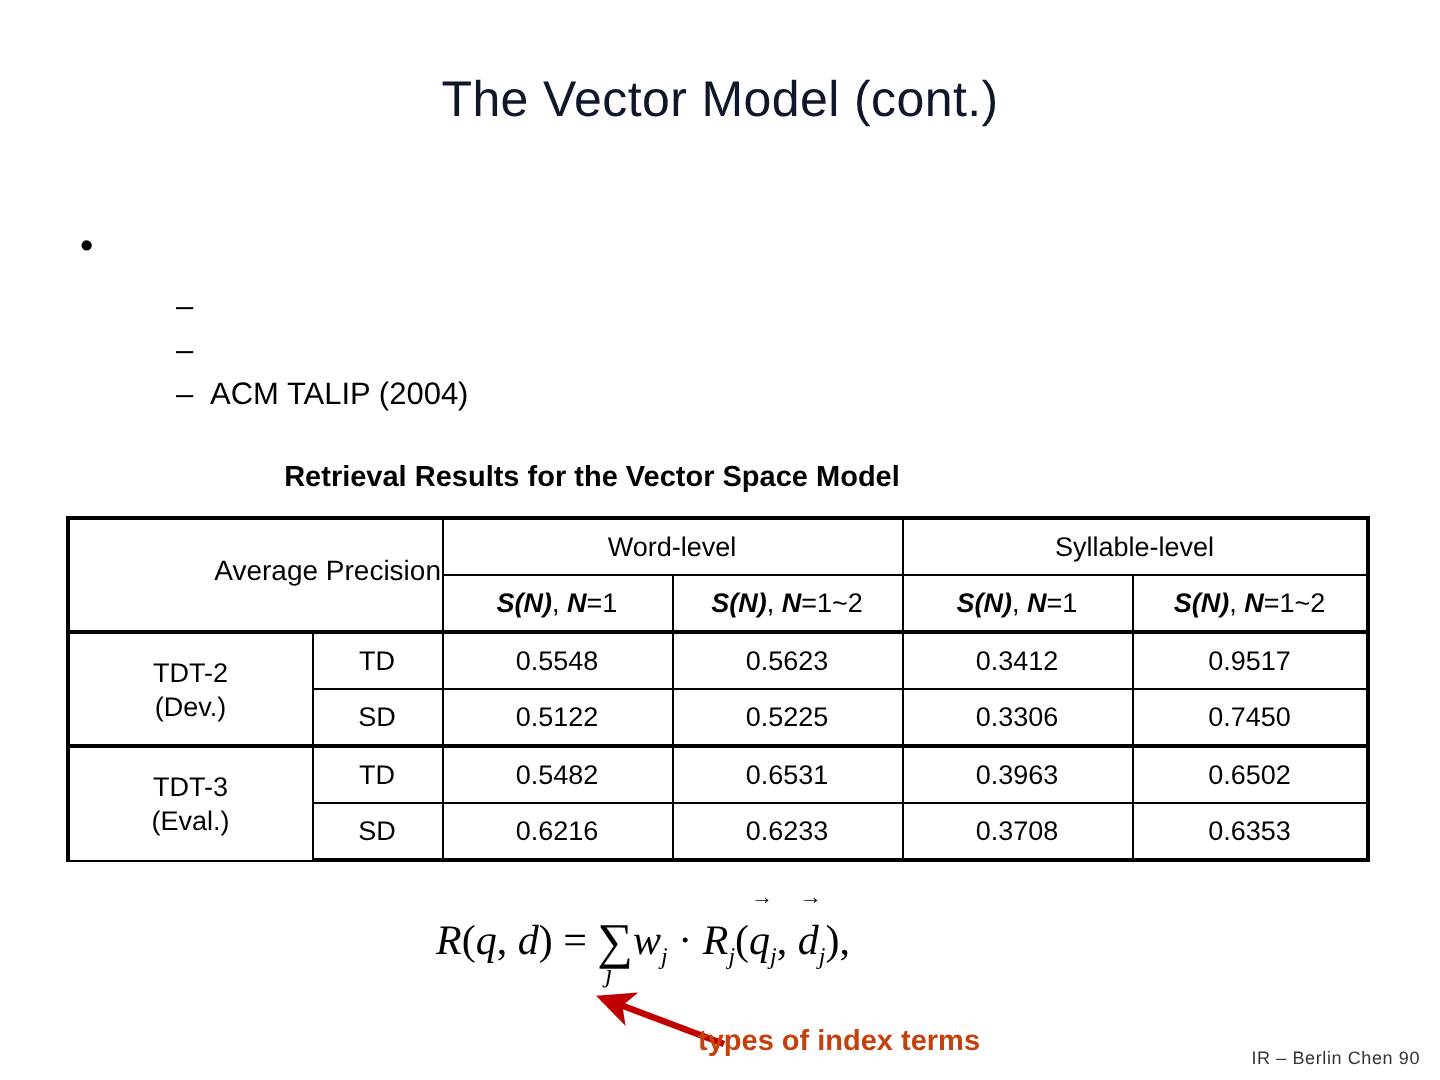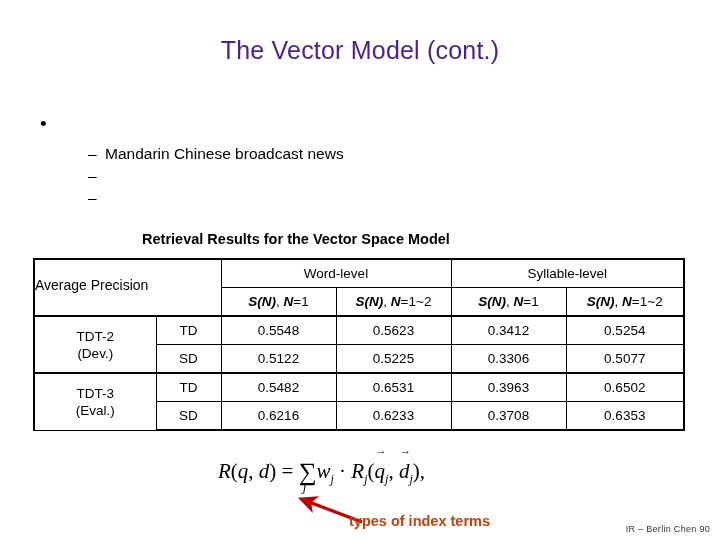--- a/index.html
+++ b/index.html
@@ -19,21 +19,21 @@
   
   #slide-title {
     position: absolute;
     top: 36px;
     left: 0;
     width: 720px;
     text-align: center;
     font-size: 25px;
     font-weight: normal;
     letter-spacing: 0.2px;
-    color: #4c1d95;
+    color: #0f172a;
   }
 
   
   #bullets {
     position: absolute;
     top: 111px;
     left: 34px;
     width: 660px;
   }
   .bullet-l1 {
@@ -106,21 +106,21 @@
   #results-table .outer-right { border-right-width: 2px; }
   #results-table .outer-bottom{ border-bottom-width: 2px; }
   #results-table .grp-sep-top { border-top-width: 2px; }
 
   .c-ap   { width: 122px; }
   .c-cond { width: 65px; }
   .c-val  { width: 115px; }
   .c-val2 { width: 118px; }
 
   .ap-cell {
-    text-align: left;
+    text-align: right;
     vertical-align: bottom !important;
     padding-bottom: 5px !important;
     font-size: 14px;
   }
   .grouphdr { font-size: 14.5px; }
   .subhdr { font-size: 13.5px; white-space: nowrap; }
   .subhdr .sn { font-weight: bold; font-style: italic; }
   .subhdr .nv { font-style: italic; font-weight: bold; }
   .rowlabel { line-height: 17px; font-size: 13.5px; margin-top: 48px; }
 
@@ -208,29 +208,29 @@
 <div id="bullets">
 
   <div class="bullet-l1">
     <span class="marker">•</span>
   </div>
 
   <div class="sub-list">
 
     <div class="bullet-l2">
       <span class="marker">–</span>
-      <span>Mandarin Chinese broadcast news</span>
     </div>
 
     <div class="bullet-l2">
       <span class="marker">–</span>
     </div>
 
     <div class="bullet-l2">
       <span class="marker">–</span>
+      <span>ACM TALIP (2004)</span>
     </div>
 
   </div>
 </div>
 
 <div id="table-caption">Retrieval Results for the Vector Space Model</div>
 
 <table id="results-table">
   <colgroup>
     <col class="c-ap">
@@ -259,29 +259,29 @@
 
     <tr>
       <td class="outer-left grp-sep-top rowlabel" rowspan="2">
         <div>TDT-2</div>
         <div>(Dev.)</div>
       </td>
       <td class="grp-sep-top">TD</td>
       <td class="grp-sep-top">0.5548</td>
       <td class="grp-sep-top">0.5623</td>
       <td class="grp-sep-top">0.3412</td>
-      <td class="grp-sep-top outer-right">0.5254</td>
+      <td class="grp-sep-top outer-right">0.9517</td>
     </tr>
 
     <tr>
       <td>SD</td>
       <td>0.5122</td>
       <td>0.5225</td>
       <td>0.3306</td>
-      <td class="outer-right">0.5077</td>
+      <td class="outer-right">0.7450</td>
     </tr>
 
     <tr>
       <td class="outer-left grp-sep-top rowlabel" rowspan="2">
         <div>TDT-3</div>
         <div>(Eval.)</div>
       </td>
       <td class="grp-sep-top">TD</td>
       <td class="grp-sep-top">0.5482</td>
       <td class="grp-sep-top">0.6531</td>

